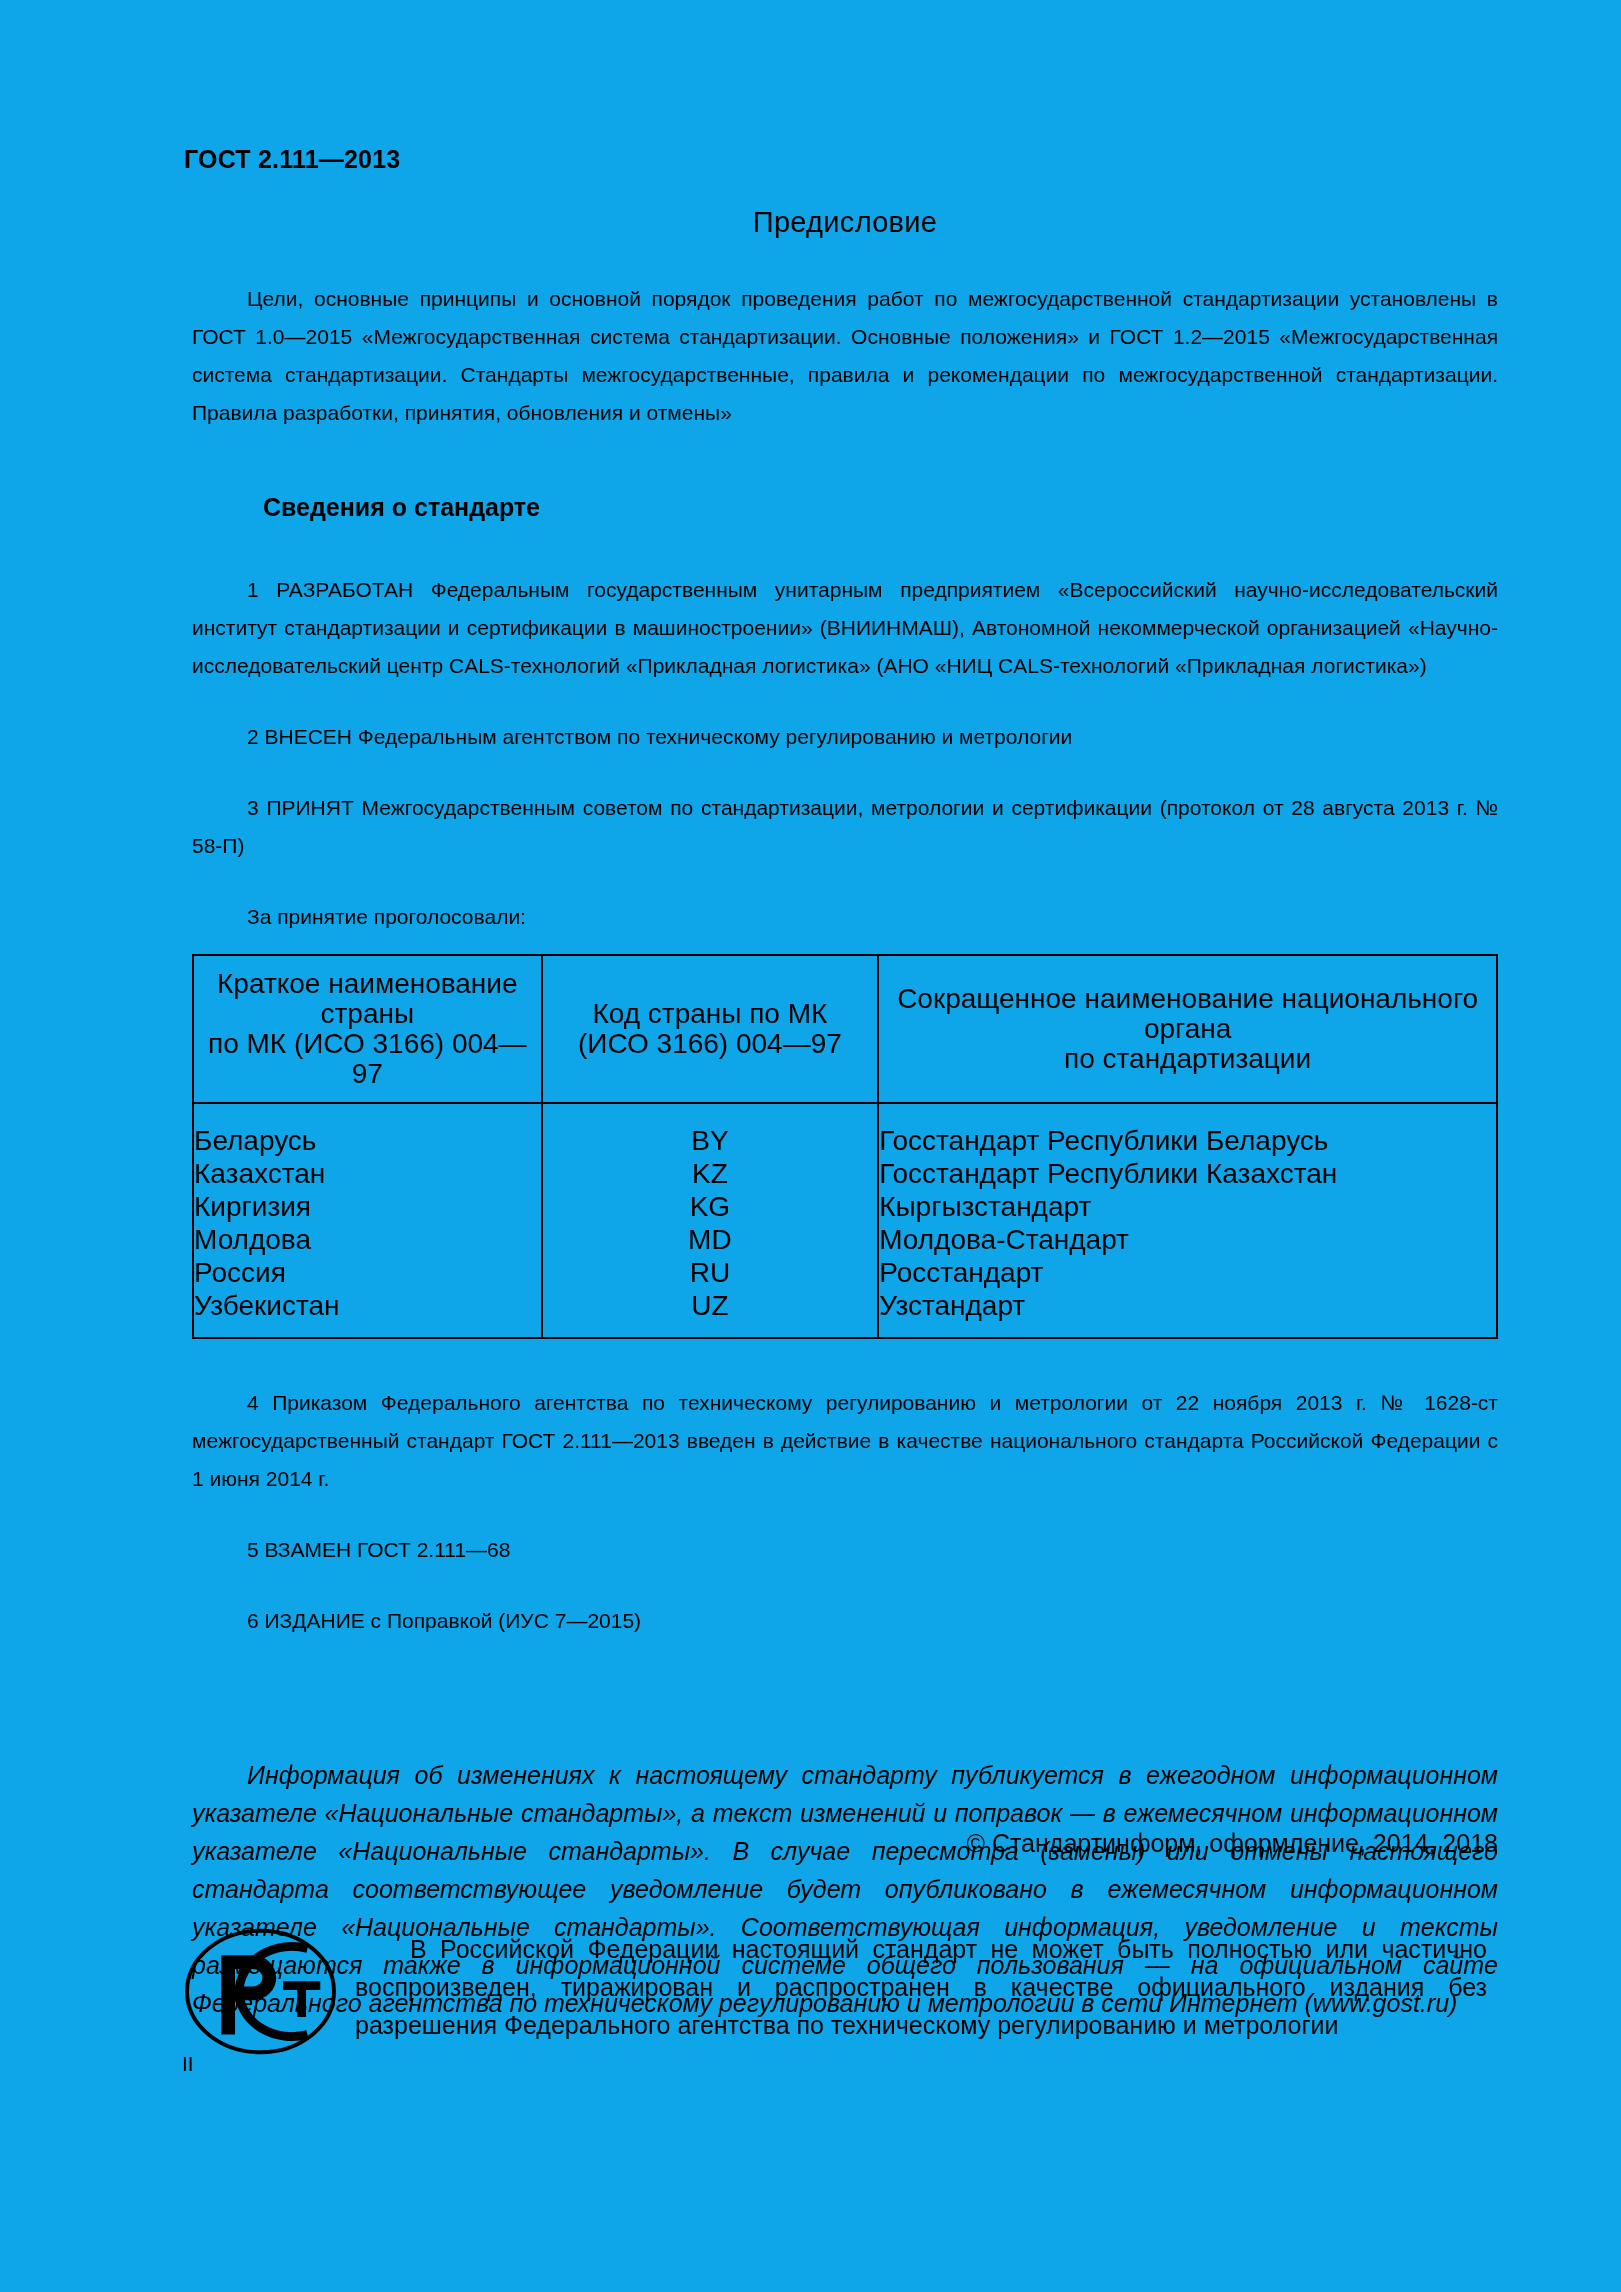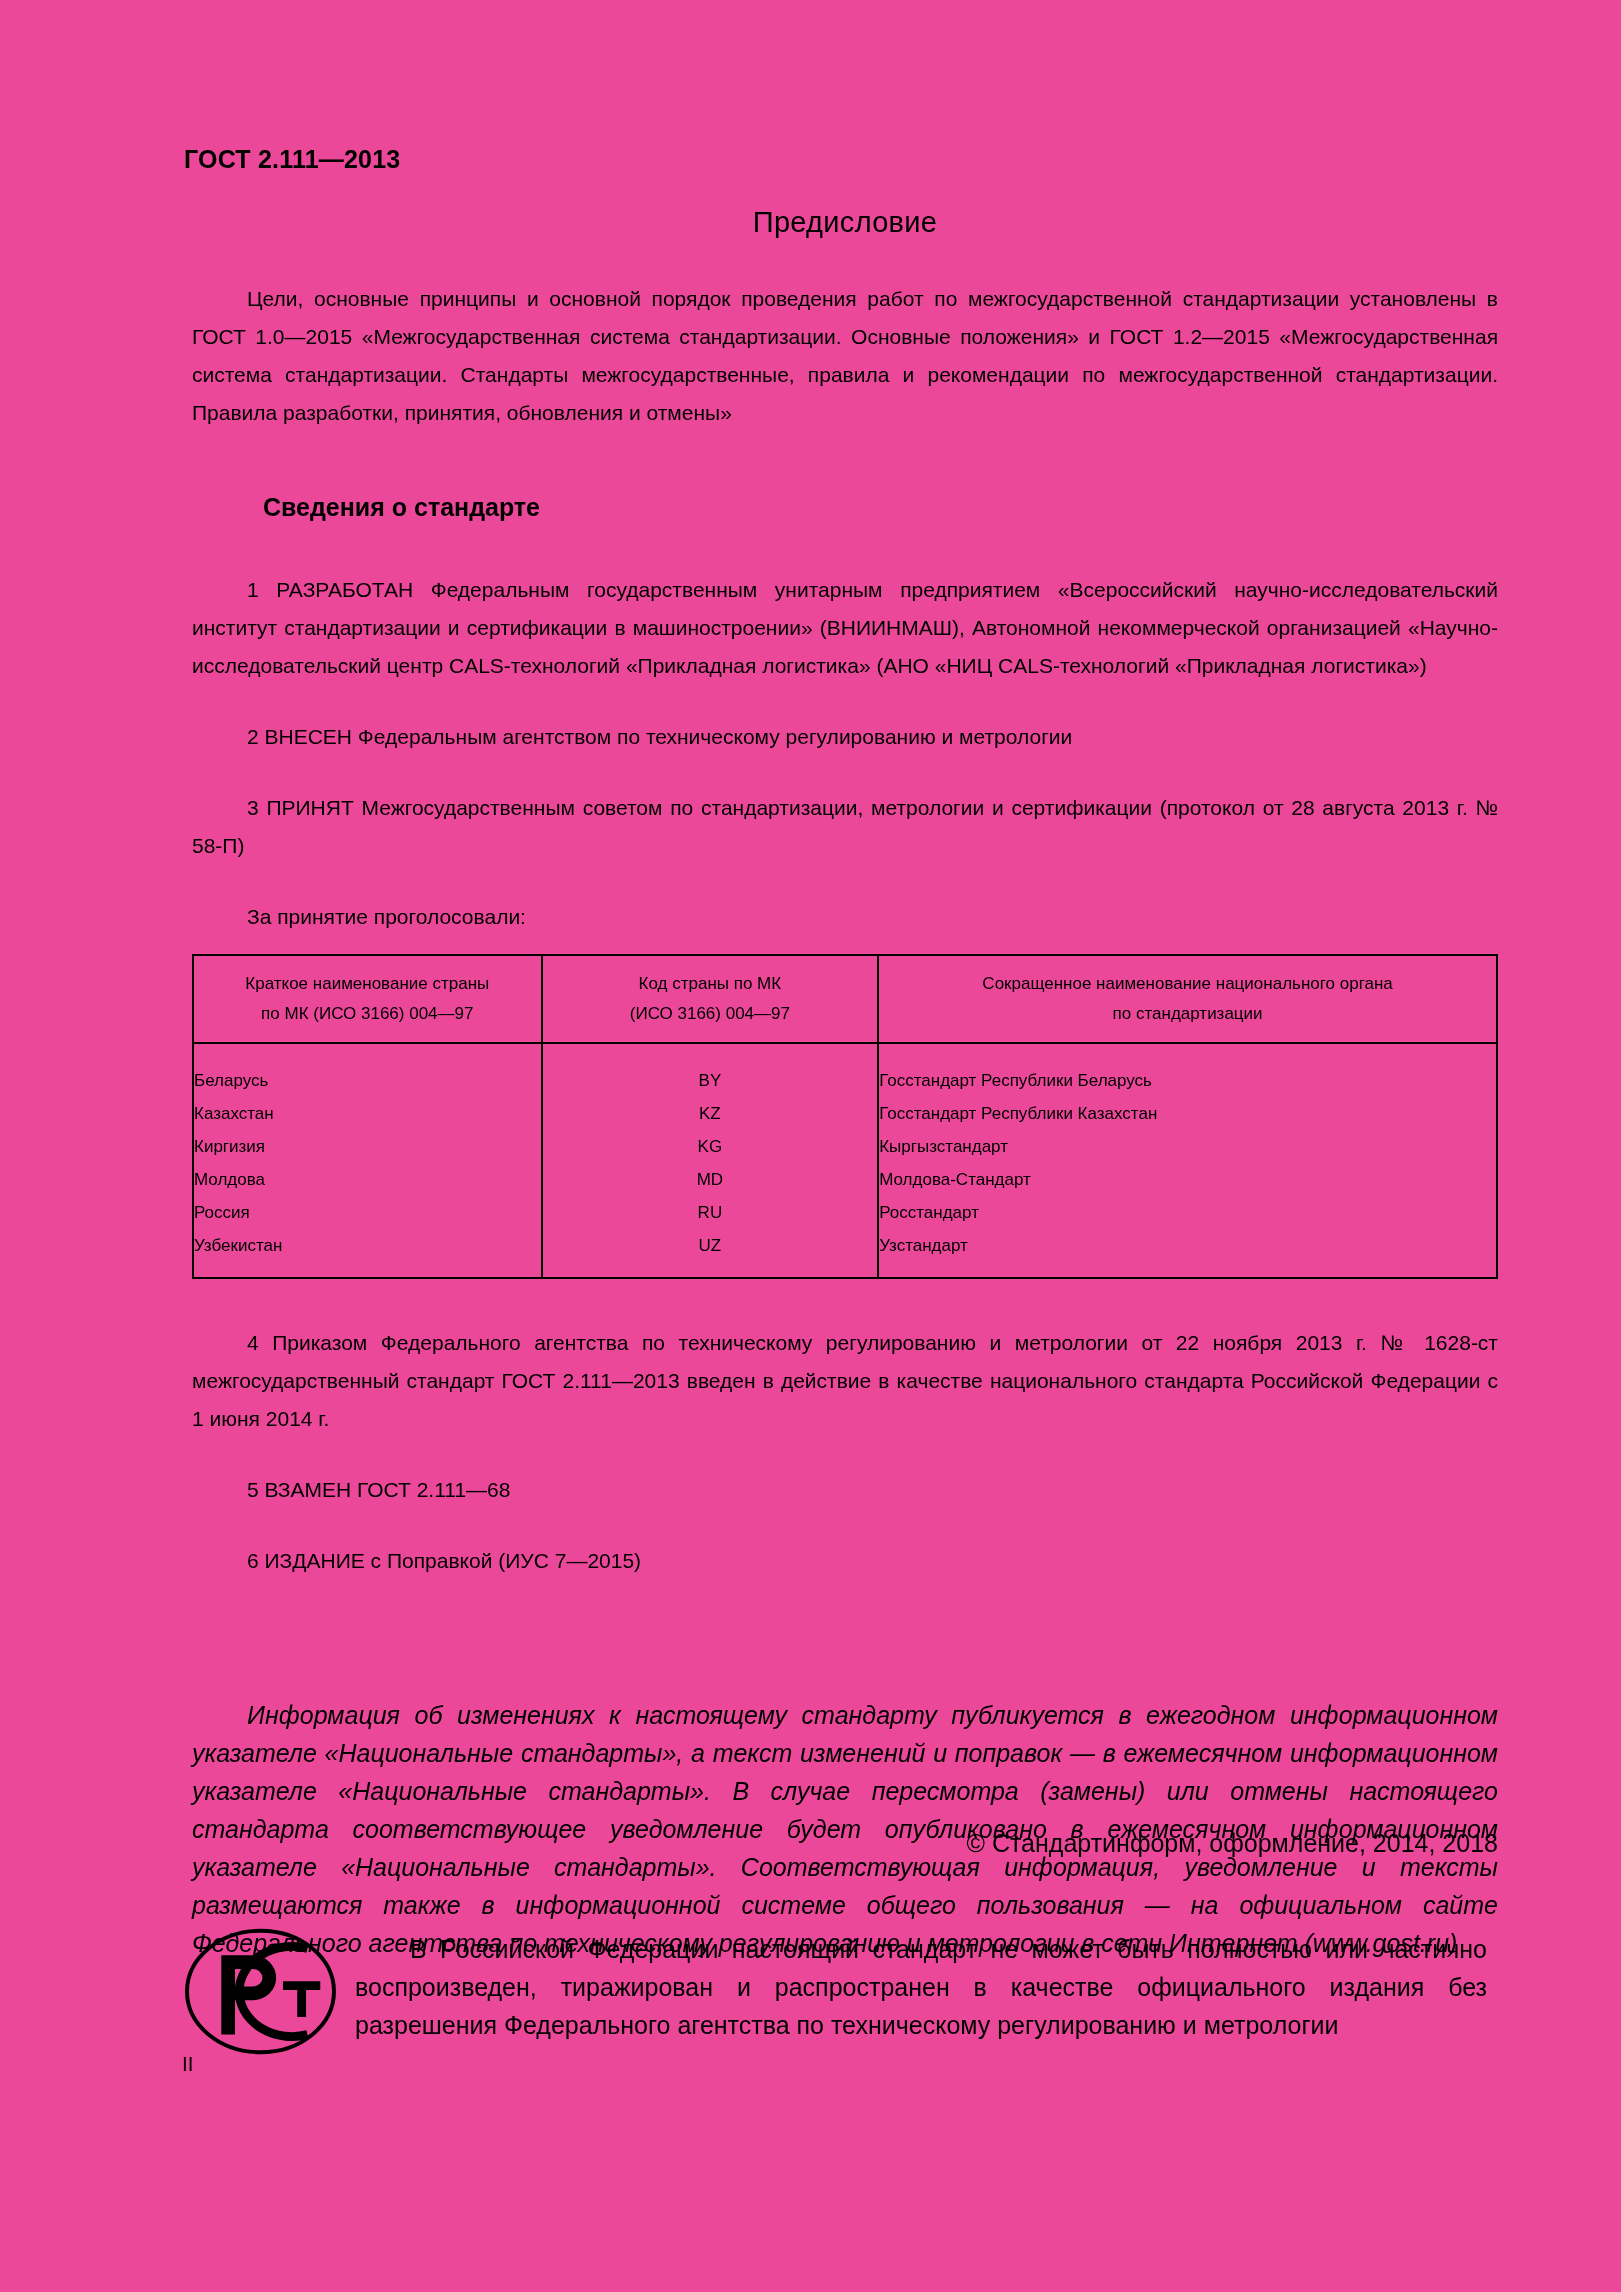--- a/index.html
+++ b/index.html
@@ -8,21 +8,21 @@
     background: #ffffff;
   }
   body {
     font-family: "Liberation Sans", sans-serif;
     color: #000000;
   }
   .page {
     position: relative;
     width: 1621px;
     height: 2293px;
-    background: #ec4899;
+    background: #0ea5e9;
     box-sizing: border-box;
     overflow: hidden;
   }
 
   
   .running-header {
     position: absolute;
     left: 184px;
     top: 145px;
     font-size: 25px;
@@ -68,21 +68,21 @@
 
   
   .vote-table-wrap {
     margin-top: 17.6px;
     width: 1306px;
   }
   table.vote-table {
     border-collapse: collapse;
     width: 100%;
     table-layout: fixed;
-    font-size: 17px;
+    font-size: 28px;
   }
   table.vote-table th,
   table.vote-table td {
     border-left: 2px solid #000;
     border-right: 2px solid #000;
     padding: 0;
     font-weight: normal;
   }
   table.vote-table thead th {
     border-top: 2.5px solid #000;

